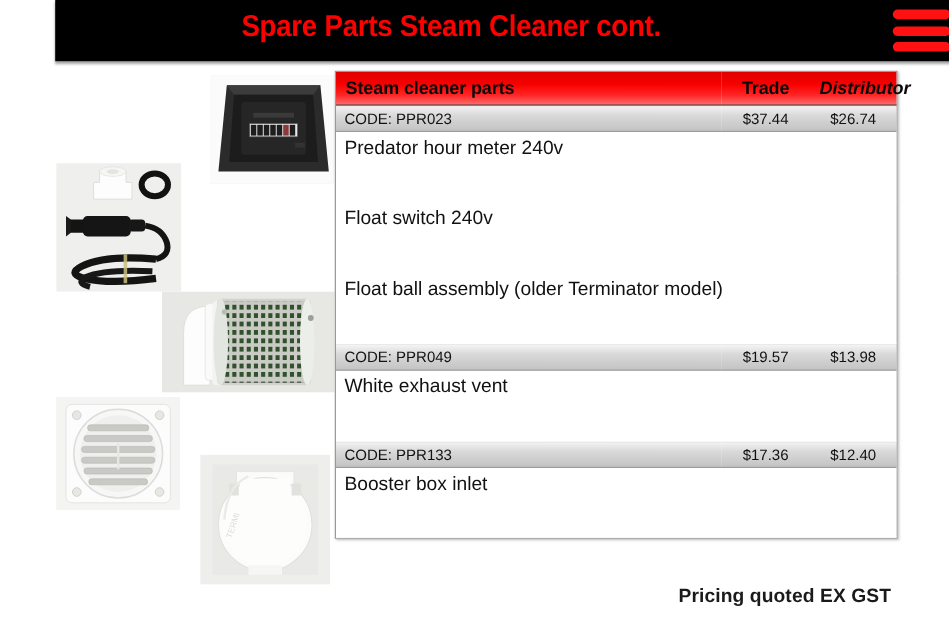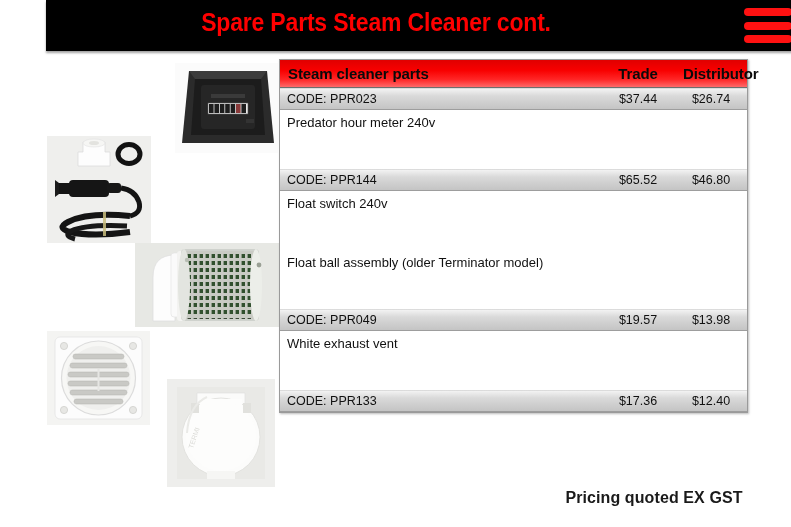--- a/index.html
+++ b/index.html
@@ -101,41 +101,41 @@
     font-weight: bold;
     font-family: "Liberation Sans Narrow", "Liberation Sans", sans-serif;
     height: 27px;
     padding: 0 8px;
     border-bottom: 1px solid #6e6e6e;
     letter-spacing: -0.1px;
     white-space: nowrap;
   }
   thead th.h-desc  { text-align: left; padding-right: 36px; }
   thead th.h-trade { text-align: center; }
-  thead th.h-dist  { text-align: right; }
+  thead th.h-dist  { text-align: right; font-style: italic; }
 
   tr.code-row td {
     background: linear-gradient(to bottom, #f4f4f4 0%, #d9d9d9 36%, #c3c3c3 100%);
     border-top: 1px solid #b5b5b5;
     border-bottom: 1px solid #9d9d9d;
     height: 21px;
     font-size: 12.5px;
     font-weight: normal;
     color: #111111;
     padding: 0 6px;
     white-space: nowrap;
   }
   tr.code-row td.code  { text-align: left; padding-left: 7px; }
   tr.code-row td.price { text-align: center; }
 
   tr.desc-row td {
     background: #ffffff;
     height: 53px;
     vertical-align: top;
-    font-size: 13px;
+    font-size: 16px;
     color: #111111;
     padding: 5px 7px 0 7px;
     border-bottom: 1px solid #ffffff;
   }
   tr.desc-row.last td { height: 52px; }
 
   
   #footer-note {
     position: absolute;
     left: 560px;
@@ -297,25 +297,20 @@
 
       <tr class="code-row">
         <td class="code">CODE: PPR023</td>
         <td class="price">$37.44</td>
         <td class="price">$26.74</td>
       </tr>
       <tr class="desc-row">
         <td colspan="3">Predator hour meter 240v</td>
       </tr>
 
-      <tr class="code-row">
-        <td class="code">CODE: PPR144</td>
-        <td class="price">$65.52</td>
-        <td class="price">$46.80</td>
-      </tr>
       <tr class="desc-row">
         <td colspan="3">Float switch 240v</td>
       </tr>
 
       <tr class="desc-row">
         <td colspan="3">Float ball assembly (older Terminator model)</td>
       </tr>
 
       <tr class="code-row">
         <td class="code">CODE: PPR049</td>
@@ -324,17 +319,20 @@
       </tr>
       <tr class="desc-row">
         <td colspan="3">White exhaust vent</td>
       </tr>
 
       <tr class="code-row">
         <td class="code">CODE: PPR133</td>
         <td class="price">$17.36</td>
         <td class="price">$12.40</td>
       </tr>
+      <tr class="desc-row last">
+        <td colspan="3">Booster box inlet</td>
+      </tr>
     </tbody>
   </table>
 </div>
 
 <div id="footer-note">Pricing quoted EX GST</div>
 
 </body></html>

